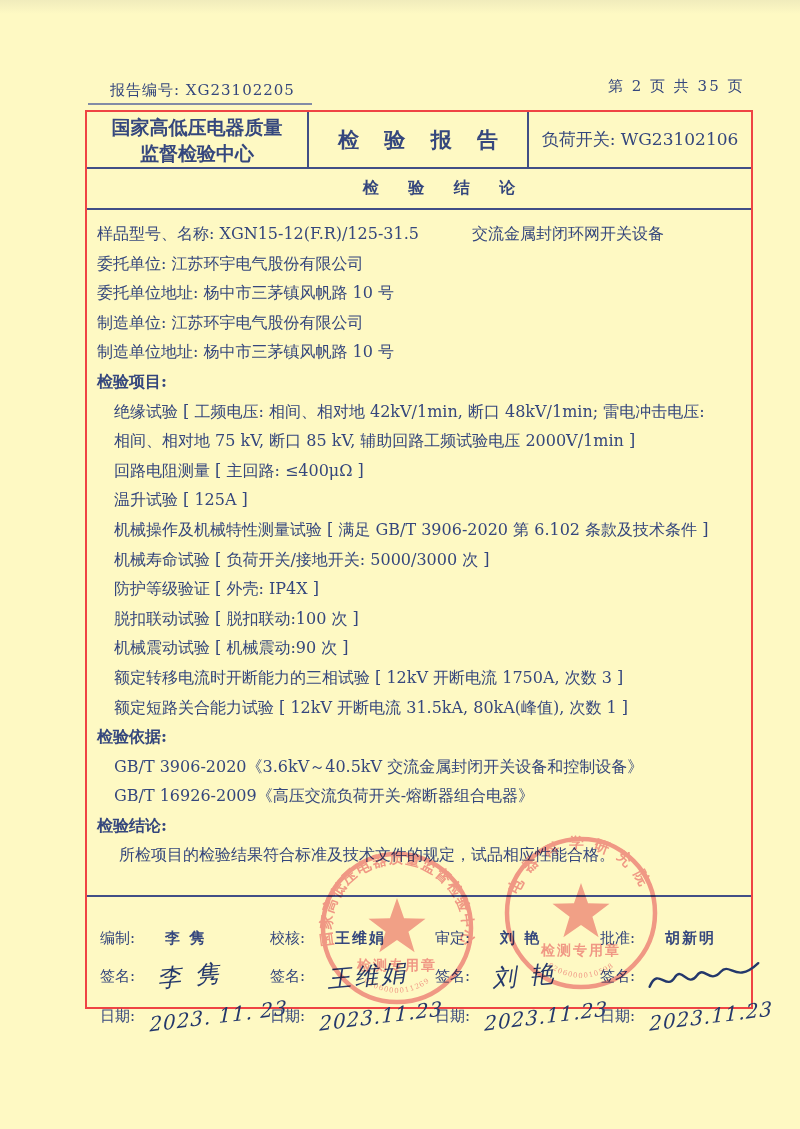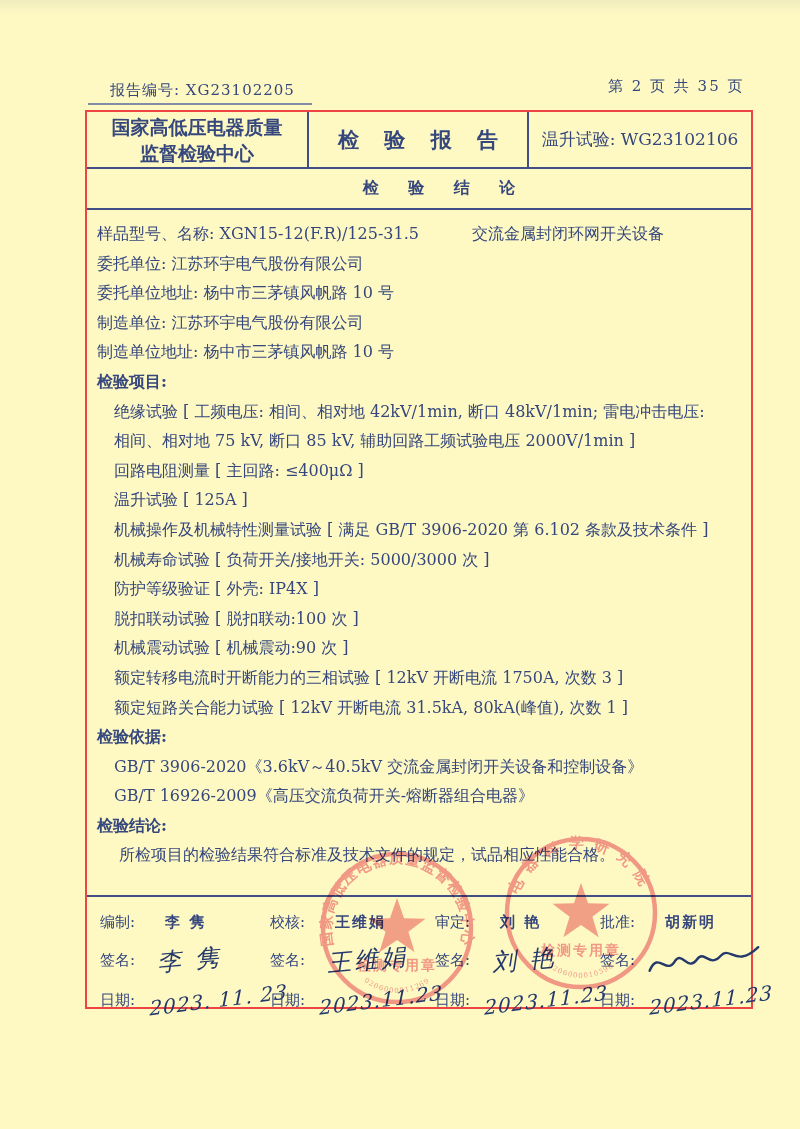--- a/index.html
+++ b/index.html
@@ -36,21 +36,21 @@
     font-size: 16px; font-weight: bold; letter-spacing: 12px; text-indent: 12px; padding-left: 40px;
   }
   .tbl-body { height: 687px; border-bottom: 2px solid #414f86; padding: 9px 10px 0 10px; font-size: 16px; }
   .bl { height: 29.6px; line-height: 29.6px; white-space: nowrap; }
   .bl.indent { padding-left: 17px; }
   .bl.indent2 { padding-left: 22px; }
   .bl.head { font-weight: bold; }
   .name-gap { margin-left: 48px; }
 
   .tbl-sign { height: 124px; position: relative; display: flex; }
-  .sign-col { position: relative; padding: 6px 0 0 13px; }
+  .sign-col { position: relative; padding: 22px 0 0 13px; }
   .sc1 { width: 170px; } .sc2 { width: 165px; } .sc3 { width: 165px; } .sc4 { flex: 1; }
   .srow { height: 38px; display: flex; align-items: center; white-space: nowrap; }
   .srow.r3 { height: 42px; }
   .slabel { font-size: 15px; }
   .sname { font-size: 15px; margin-left: 30px; font-weight: bold; letter-spacing: 2px; }
 
   .hw {
     display: inline-block;
     font-family: "DejaVu Serif", serif;
     font-style: italic;
@@ -80,21 +80,21 @@
 
     <div class="tbl-header">
       <div class="hc hc1">
         <div>国家高低压电器质量</div>
         <div>监督检验中心</div>
       </div>
       <div class="hc hc2">
         <div>检 验 报 告</div>
       </div>
       <div class="hc hc3">
-        <div><span>温升试验:</span> <span>WG23102106</span></div>
+        <div><span>负荷开关:</span> <span>WG23102106</span></div>
       </div>
     </div>
 
     <div class="tbl-subtitle">检 验 结 论</div>
 
     <div class="tbl-body">
       <div class="bl">
         <span>样品型号、名称:</span>
         <span>XGN15-12(F.R)/125-31.5</span>
         <span class="name-gap">交流金属封闭环网开关设备</span>

